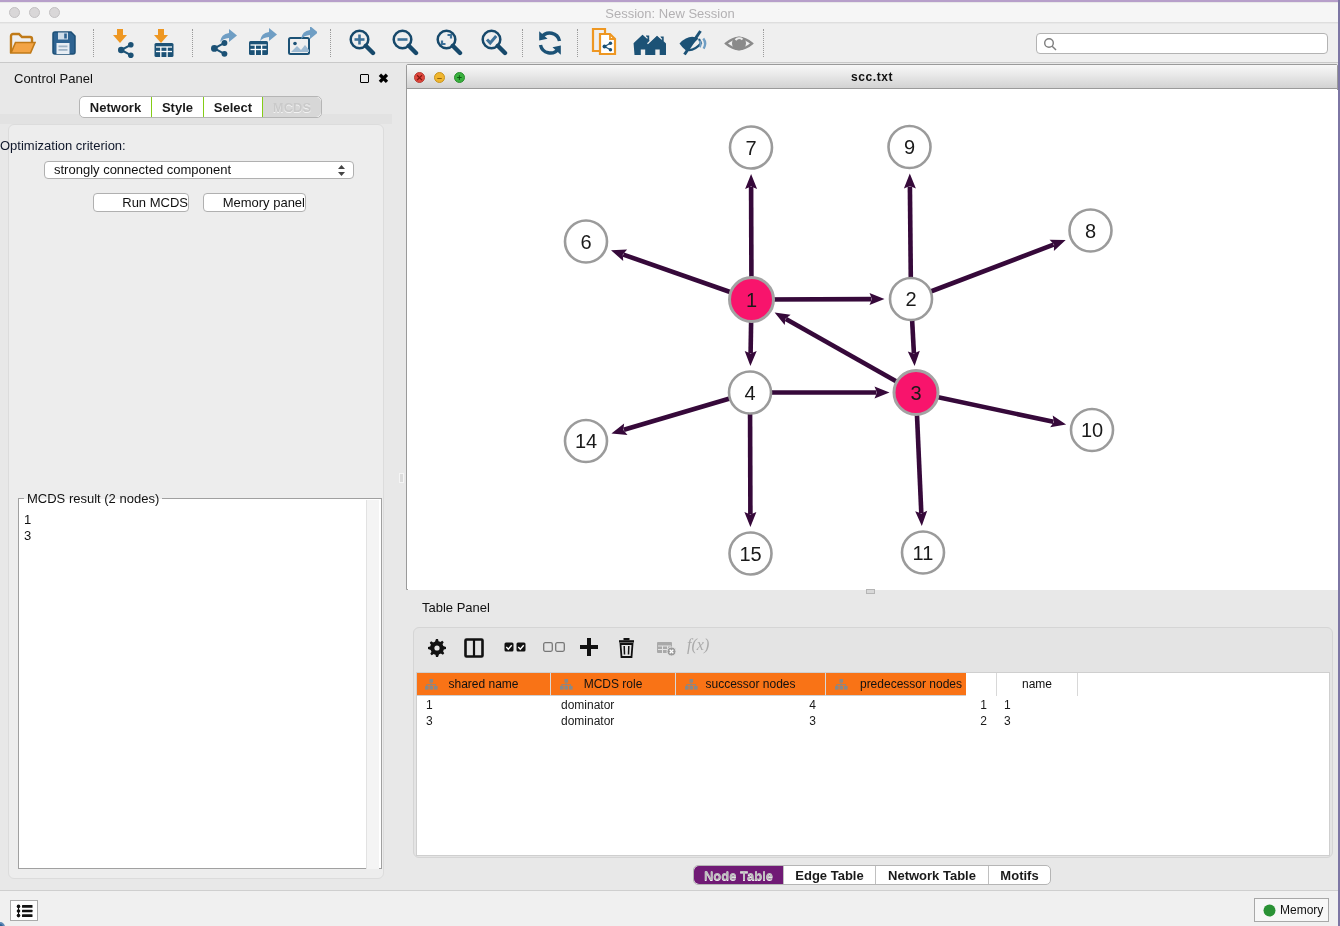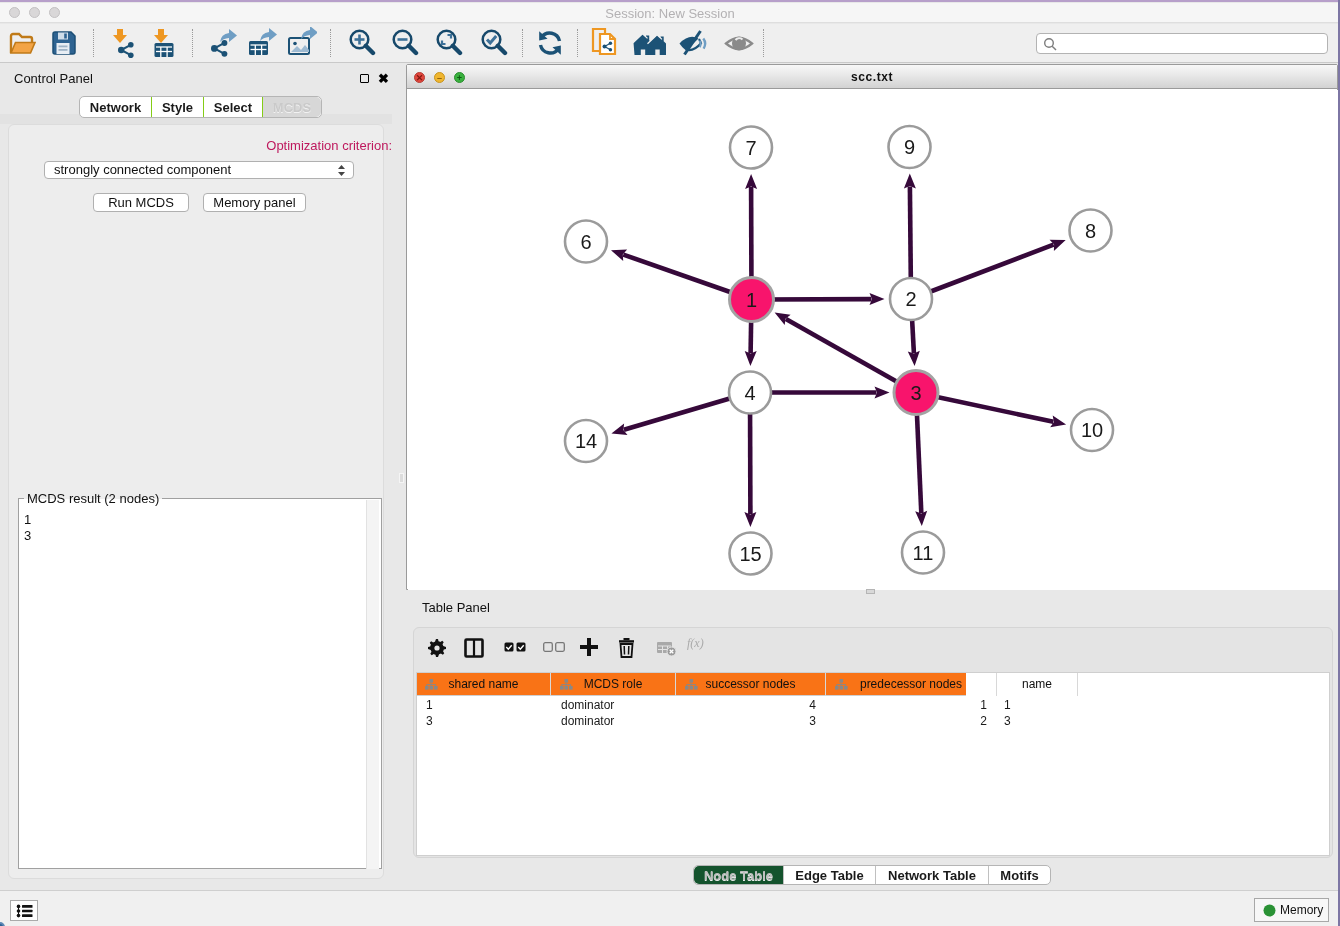--- a/index.html
+++ b/index.html
@@ -18,44 +18,44 @@
 #searchbox{left:1036px;top:9px;width:292px;height:21px;background:#fff;border:1px solid #b3b3b3;border-radius:4px}
 
 #cpanel{left:0;top:63px;width:392px;height:830px;background:#e8e8e8}
 #cphead{left:14px;top:8px;font-size:13px;color:#111}
 .winbtn-sq{position:absolute;width:9px;height:9px;border:1.5px solid #000;border-radius:1px}
 .winbtn-x{position:absolute;font-size:13px;font-weight:bold;color:#000;line-height:9px}
 #cptabs{left:79px;top:33px;width:243px;height:22px;background:#fff;border:1px solid #b5b5b5;border-radius:5px;display:flex;font-size:13px;font-weight:bold}
 #cptabs .t{border-right:1px solid #84cc16;display:flex;align-items:center;justify-content:center;color:#1a1a1a}
 #cptabs .t.dis{background:#d7d7d7;color:#c9c9c9;text-shadow:0 1px 0 #f2f2f2;border-right:none;border-radius:0 5px 5px 0}
 #cpbody{left:8px;top:61px;width:376px;height:755px;background:#ededed;border:1px solid #dcdcdc;border-radius:6px}
-#optlabel{left:0;top:75px;width:392px;text-align:right;font-size:13px;color:#be185d}
+#optlabel{left:0;top:75px;width:392px;text-align:left;font-size:13px;color:#0f172a}
 #dropdown{left:44px;top:98px;width:310px;height:18px;background:#fff;border:1px solid #b0b0b0;border-radius:4px;font-size:13px;color:#111;line-height:16px;padding-left:9px}
-.btn{position:absolute;height:19px;background:#fff;border:1px solid #b0b0b0;border-radius:4px;font-size:13px;color:#111;text-align:center;line-height:17px}
+.btn{position:absolute;height:19px;background:#fff;border:1px solid #b0b0b0;border-radius:4px;font-size:13px;color:#111;text-align:right;line-height:17px}
 #resultbox{left:18px;top:435px;width:364px;height:371px;background:#fff;border:1px solid #a0a0a0}
 #resulttitle{left:24px;top:428px;font-size:13px;color:#111;padding:0 3px;background:linear-gradient(180deg,#ededed 50%,#ffffff 50%)}
 #resultitems{left:24px;top:449px;font-size:13px;color:#111;line-height:15.5px}
 #resultsb{right:2px;top:1px;width:13px;height:369px;background:#f4f4f4;border-left:1px solid #e2e2e2;position:absolute}
 
 #netframe{left:406px;top:64px;width:932px;height:526px;background:#fff;border:1px solid #9a9a9a;border-radius:2px 2px 0 0}
 #nettitle{left:0;top:0;width:930px;height:24px;background:linear-gradient(180deg,#f8f8f8,#e8e8e8 45%,#d2d2d2);border-bottom:1px solid #9a9a9a;position:absolute}
 .traffic{position:absolute;top:6.5px;width:11px;height:11px;border-radius:50%;font-size:9px;font-weight:bold;text-align:center;line-height:11px}
 #netname{left:0;top:5px;width:930px;text-align:center;font-size:12px;font-weight:bold;letter-spacing:0.6px;color:#111;position:absolute}
 #canvas{left:1px;top:25px;width:930px;height:500px;background:#fff;position:absolute}
 
 #tpanel{left:406px;top:590px;width:934px;height:303px;background:#e8e8e8}
 #tphead{left:16px;top:10px;font-size:13px;color:#111;position:absolute}
 #tbox{left:7px;top:37px;width:920px;height:231px;background:#e4e4e4;border:1px solid #d5d5d5;border-radius:6px;position:absolute}
 #ttable{left:10px;top:82px;width:914px;height:184px;background:#fff;border:1px solid #cfcfcf;position:absolute}
 #thead{left:0;top:0;width:549px;height:23px;background:#f97316;border-bottom:1px solid #cfcfcf;position:absolute}
 .th{position:absolute;top:0;height:23px;border-right:1px solid #d8d8d8;font-size:12px;color:#111;text-align:center;line-height:23px}
 .td{position:absolute;font-size:12px;color:#1a1a1a;height:16px;line-height:16px}
 #ttabs{left:287px;top:275px;height:20px;background:#fff;border:1px solid #b5b5b5;border-radius:5px;display:flex;font-size:13px;font-weight:bold;position:absolute}
 #ttabs .t{border-right:1px solid #c0c0c0;display:flex;align-items:center;justify-content:center;color:#1a1a1a}
-#ttabs .t.dis{background:#14532d;color:#bdbdbd;text-shadow:0 1px 0 #f0f0f0;border-radius:5px 0 0 5px}
+#ttabs .t.dis{background:#701a75;color:#bdbdbd;text-shadow:0 1px 0 #f0f0f0;border-radius:5px 0 0 5px}
 
 #statusbar{left:0;top:890px;width:1340px;height:36px;background:#f0f0f0;border-top:1px solid #cfcfcf}
 #memorybtn{left:1254px;top:7px;width:75px;height:24px;background:#f7f7f7;border:1px solid #a8a8a8;position:absolute;font-size:12px;color:#111;line-height:22px;padding-left:25px}
 #listbtn{left:10px;top:9px;width:28px;height:21px;background:#fdfdfd;border:1px solid #aaaaaa;position:absolute}
 #rightline{left:1338px;top:0;width:2px;height:926px;background:#7d76a4}
 </style>
 </head>
 <body>
 <div class="abs" id="titlebar"></div>
 <div class="abs" id="topline"></div>
@@ -316,21 +316,21 @@
       </svg>
       <svg style="position:absolute;left:243px;top:12px" width="20" height="17" viewBox="0 0 20 17">
         <rect x="0" y="2" width="15" height="11" rx="1" fill="#a9a9a9"></rect>
         <line x1="1" y1="6" x2="14" y2="6" stroke="#e4e4e4" stroke-width="1"></line>
         <line x1="1" y1="9.5" x2="14" y2="9.5" stroke="#e4e4e4" stroke-width="1"></line>
         <line x1="5.5" y1="6" x2="5.5" y2="13" stroke="#e4e4e4" stroke-width="1"></line>
         <line x1="10.5" y1="6" x2="10.5" y2="13" stroke="#e4e4e4" stroke-width="1"></line>
 <circle cx="14.5" cy="11.5" r="4.5" fill="#9b9b9b" stroke="#e4e4e4" stroke-width="1"></circle>
         <path d="M12.7 9.7 l3.6 3.6 M16.3 9.7 l-3.6 3.6" stroke="#fff" stroke-width="1.3"></path>
       </svg>
-      <div style="position:absolute;left:273px;top:8px;font-family:'Liberation Serif',serif;font-style:italic;font-size:12px;color:#aaa">f(x)</div>
+      <div style="position:absolute;left:273px;top:8px;font-family:'Liberation Serif',serif;font-style:italic;font-size:16px;color:#aaa">f(x)</div>
     </div>
   <div id="ttable">
     <div id="thead">
       <div class="th" style="left:0;width:134px">shared name</div>
       <div class="th" style="left:134px;width:125px">MCDS role</div>
       <div class="th" style="left:259px;width:150px">successor nodes</div>
       <div class="th" style="left:409px;width:171px">predecessor nodes</div>
       <div class="th" style="left:580px;width:81px">name</div>
       <svg style="position:absolute;left:8px;top:6px" width="13" height="11" viewBox="0 0 13 11">
           <g fill="#888">

